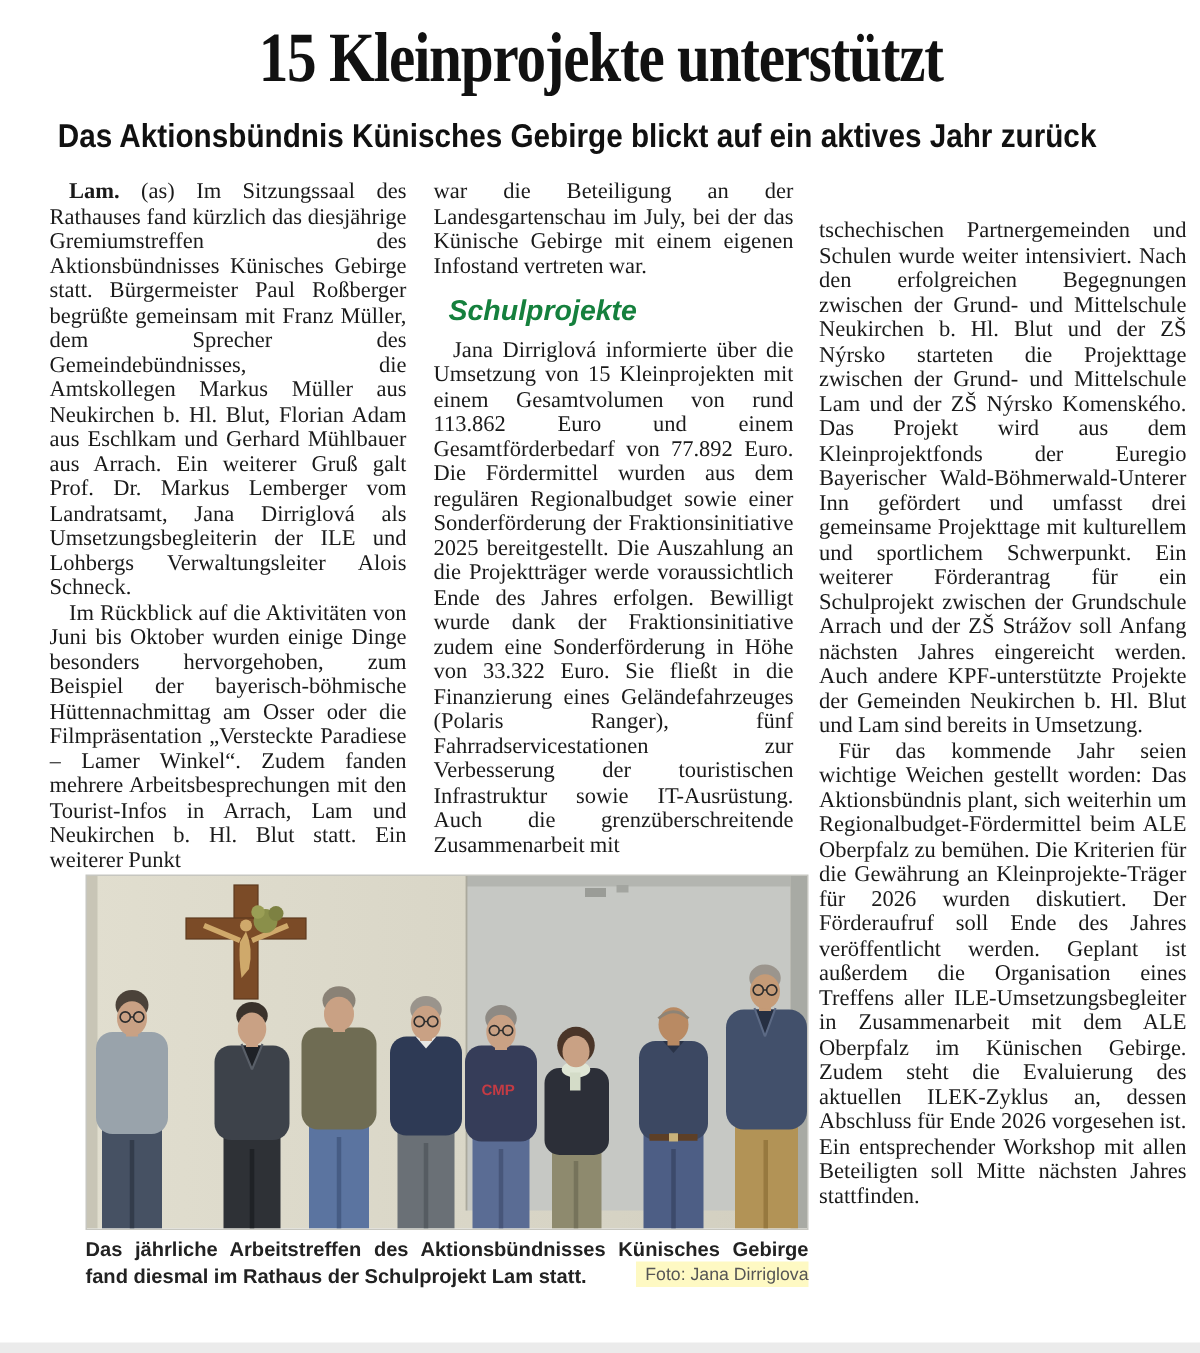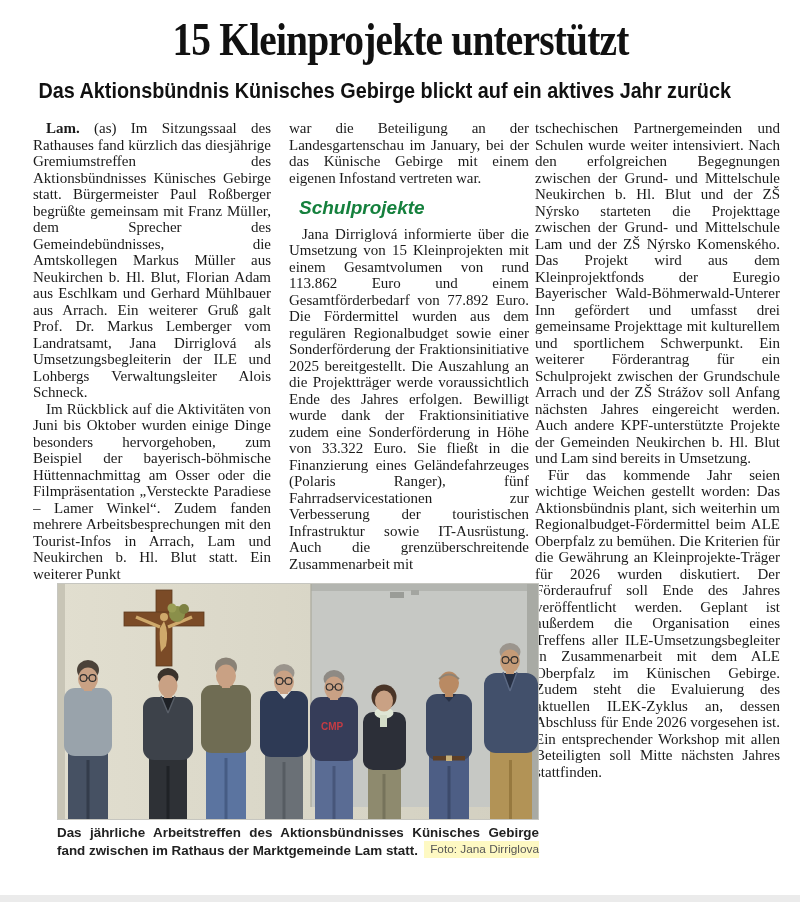--- a/index.html
+++ b/index.html
@@ -9,21 +9,21 @@
   .title{display:inline-block;font-size:47px;font-weight:600;letter-spacing:-1px;
          transform:scaleX(0.84);transform-origin:center;white-space:nowrap;color:#111;}
   .subtitle-wrap{position:absolute;top:78px;left:0;width:724px;text-align:center;}
   .subtitle{display:inline-block;font-family:"Liberation Sans","DejaVu Sans",sans-serif;
             font-size:22px;font-weight:bold;transform:scaleX(0.9);transform-origin:center;
             white-space:nowrap;color:#111;}
   .col{position:absolute;top:120px;font-size:15px;line-height:16.5px;text-align:justify;
        hyphens:auto;-webkit-hyphens:auto;word-spacing:-0.3px;}
   #col1{left:33px;width:238px;height:462px;overflow:hidden;}
   #col2{left:289px;width:240px;height:462px;overflow:hidden;}
-  #col3{left:535px;width:245px;height:748px;overflow:hidden;}
+  #col3{left:546px;width:245px;height:748px;overflow:hidden;margin-top:26px;}
   .col p{margin:0;}
   .col p.indent{text-indent:13px;}
   .dateline{font-weight:bold;}
   .sec-head{font-family:"Liberation Sans","DejaVu Sans",sans-serif;font-style:italic;
             font-weight:bold;font-size:19px;margin:14px 0 9px 10px;text-align:left;color:#15803d;}
   figure{margin:0;}
   #photo{position:absolute;left:57px;top:583px;width:480px;height:235px;
          border:1px solid #c6c6c0;box-sizing:content-box;}
   #photo svg{display:block;}
   #caption{position:absolute;left:57px;top:824px;width:482px;
@@ -45,21 +45,21 @@
   <div class="subtitle-wrap">
     <span class="subtitle">Das Aktionsbündnis Künisches Gebirge blickt auf ein aktives Jahr zurück</span>
   </div>
 
   <div id="col1" class="col">
     <p class="indent"><span class="dateline">Lam.</span> <span>(as) Im Sitzungssaal des Rathauses fand kürzlich das diesjährige Gremiumstreffen des Aktionsbündnisses Künisches Gebirge statt. Bürgermeister Paul Roßberger begrüßte gemeinsam mit Franz Müller, dem Sprecher des Gemeindebündnisses, die Amtskollegen Markus Müller aus Neukirchen b. Hl. Blut, Florian Adam aus Eschlkam und Gerhard Mühlbauer aus Arrach. Ein weiterer Gruß galt Prof. Dr. Markus Lemberger vom Landratsamt, Jana Dirriglová als Umsetzungsbegleiterin der ILE und Lohbergs Verwaltungsleiter Alois Schneck.</span></p>
     <p class="indent">Im Rückblick auf die Aktivitäten von Juni bis Oktober wurden einige Dinge besonders hervorgehoben, zum Beispiel der bayerisch-böhmische Hüttennachmittag am Osser oder die Filmpräsentation „Versteckte Paradiese – Lamer Winkel“. Zudem fanden mehrere Arbeitsbesprechungen mit den Tourist-Infos in Arrach, Lam und Neukirchen b. Hl. Blut statt. Ein weiterer Punkt</p>
   </div>
 
   <div id="col2" class="col">
-    <p>war die Beteiligung an der Landesgartenschau im January, bei der das Künische Gebirge mit einem eigenen Infostand vertreten war.</p>
+    <p>war die Beteiligung an der Landesgartenschau im July, bei der das Künische Gebirge mit einem eigenen Infostand vertreten war.</p>
     <div class="sec-head">Schulprojekte</div>
     <p class="indent">Jana Dirriglová informierte über die Umsetzung von 15 Kleinprojekten mit einem Gesamtvolumen von rund 113.862 Euro und einem Gesamtförderbedarf von 77.892 Euro. Die Fördermittel wurden aus dem regulären Regionalbudget sowie einer Sonderförderung der Fraktionsinitiative 2025 bereitgestellt. Die Auszahlung an die Projektträger werde voraussichtlich Ende des Jahres erfolgen. Bewilligt wurde dank der Fraktionsinitiative zudem eine Sonderförderung in Höhe von 33.322 Euro. Sie fließt in die Finanzierung eines Geländefahrzeuges (Polaris Ranger), fünf Fahrradservicestationen zur Verbesserung der touristischen Infrastruktur sowie IT-Ausrüstung. Auch die grenzüberschreitende Zusammenarbeit mit</p>
   </div>
 
   <div id="col3" class="col">
     <p>tschechischen Partnergemeinden und Schulen wurde weiter intensiviert. Nach den erfolgreichen Begegnungen zwischen der Grund- und Mittelschule Neukirchen b. Hl. Blut und der ZŠ Nýrsko starteten die Projekttage zwischen der Grund- und Mittelschule Lam und der ZŠ Nýrsko Komenského. Das Projekt wird aus dem Kleinprojektfonds der Euregio Bayerischer Wald-Böhmerwald-Unterer Inn gefördert und umfasst drei gemeinsame Projekttage mit kulturellem und sportlichem Schwerpunkt. Ein weiterer Förderantrag für ein Schulprojekt zwischen der Grundschule Arrach und der ZŠ Strážov soll Anfang nächsten Jahres eingereicht werden. Auch andere KPF-unterstützte Projekte der Gemeinden Neukirchen b. Hl. Blut und Lam sind bereits in Umsetzung.</p>
     <p class="indent">Für das kommende Jahr seien wichtige Weichen gestellt worden: Das Aktionsbündnis plant, sich weiterhin um Regionalbudget-Fördermittel beim ALE Oberpfalz zu bemühen. Die Kriterien für die Gewährung an Kleinprojekte-Träger für 2026 wurden diskutiert. Der Förderaufruf soll Ende des Jahres veröffentlicht werden. Geplant ist außerdem die Organisation eines Treffens aller ILE-Umsetzungsbegleiter in Zusammenarbeit mit dem ALE Oberpfalz im Künischen Gebirge. Zudem steht die Evaluierung des aktuellen ILEK-Zyklus an, dessen Abschluss für Ende 2026 vorgesehen ist. Ein entsprechender Workshop mit allen Beteiligten soll Mitte nächsten Jahres stattfinden.</p>
   </div>
 
   <figure id="photo">
@@ -191,18 +191,18 @@
         <g stroke="#2d2d2d" stroke-width="1.1" fill="none">
           <circle cx="447.5" cy="76" r="3.4"></circle>
             <circle cx="456.5" cy="76" r="3.4"></circle>
             <line x1="450.9" y1="76" x2="453.1" y2="76"></line>
         </g>
       </g>
     </svg>
   </figure>
 
   <div id="caption">
-    <span>Das jährliche Arbeitstreffen des Aktionsbündnisses Künisches Gebirge fand zwischen im Rathaus der Marktgemeinde Lam statt.</span>
+    <span>Das jährliche Arbeitstreffen des Aktionsbündnisses Künisches Gebirge fand diesmal im Rathaus der Schulprojekt Lam statt.</span>
     <span class="credit">Foto: Jana Dirriglova</span>
   </div>
 
   <div id="page-edge"></div>
 </div>
 
 </body></html>

